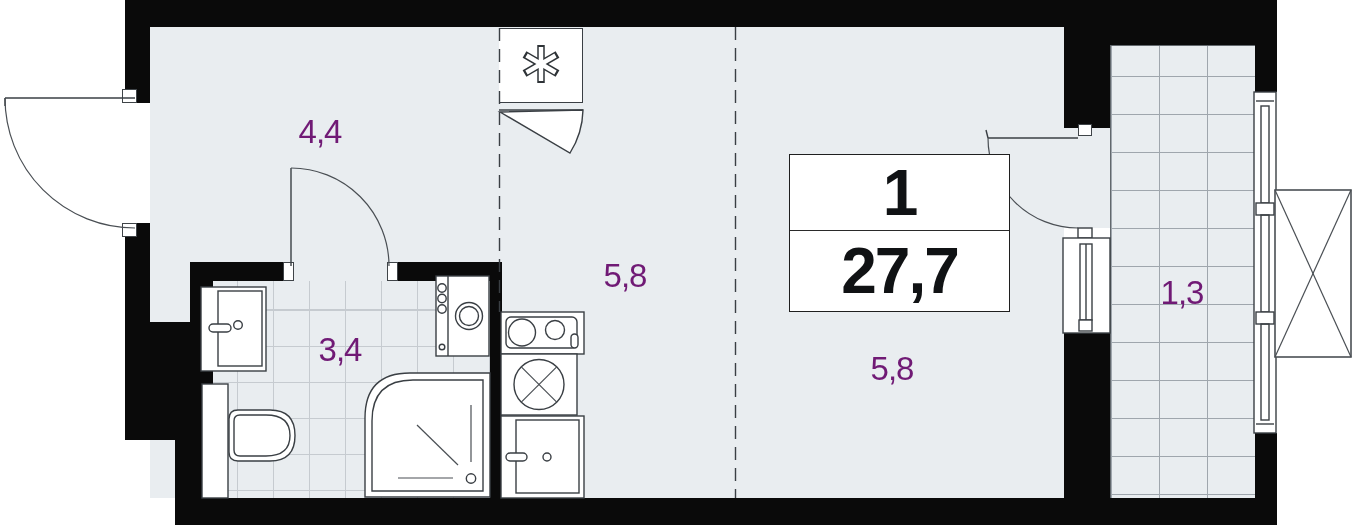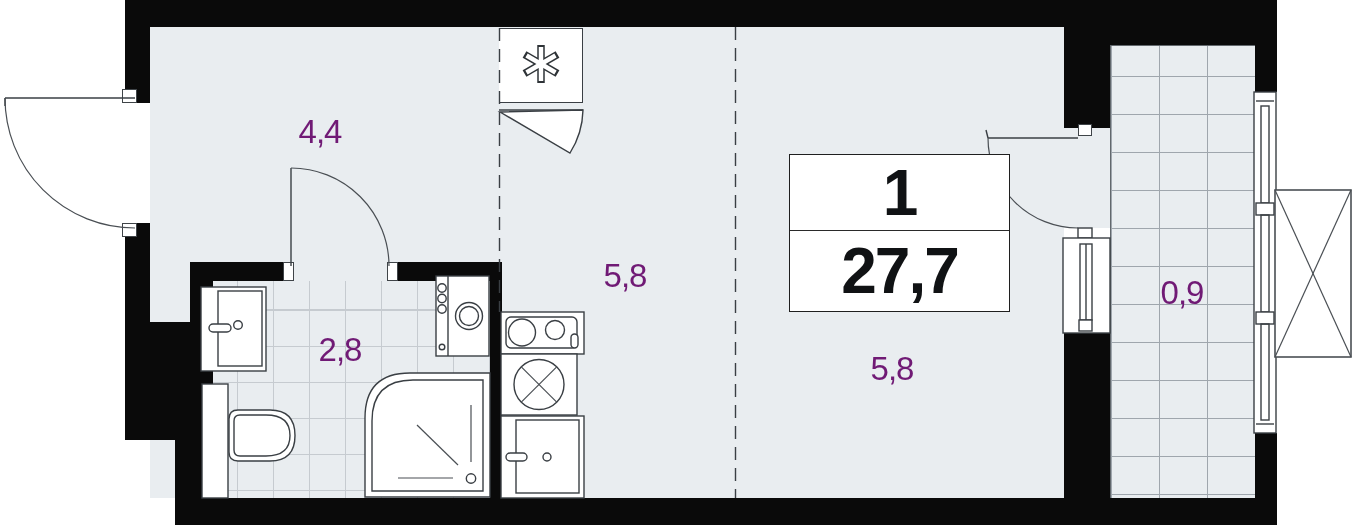--- a/index.html
+++ b/index.html
@@ -193,17 +193,17 @@
     </g>
   </svg>
 
   <div class="abs infobox" style="left:789px;top:154px;width:221px;height:158px;">
     <div class="row row1">1</div>
     <div class="row row2">27,7</div>
   </div>
 
   <div class="arealabel" style="left:320px;top:132px;">4,4</div>
   <div class="arealabel" style="left:625px;top:276px;">5,8</div>
-  <div class="arealabel" style="left:340px;top:350px;">2,8</div>
+  <div class="arealabel" style="left:340px;top:350px;">3,4</div>
   <div class="arealabel" style="left:892px;top:369px;">5,8</div>
-  <div class="arealabel" style="left:1182px;top:293px;">0,9</div>
+  <div class="arealabel" style="left:1182px;top:293px;">1,3</div>
 
 </div>
 
 </body></html>

